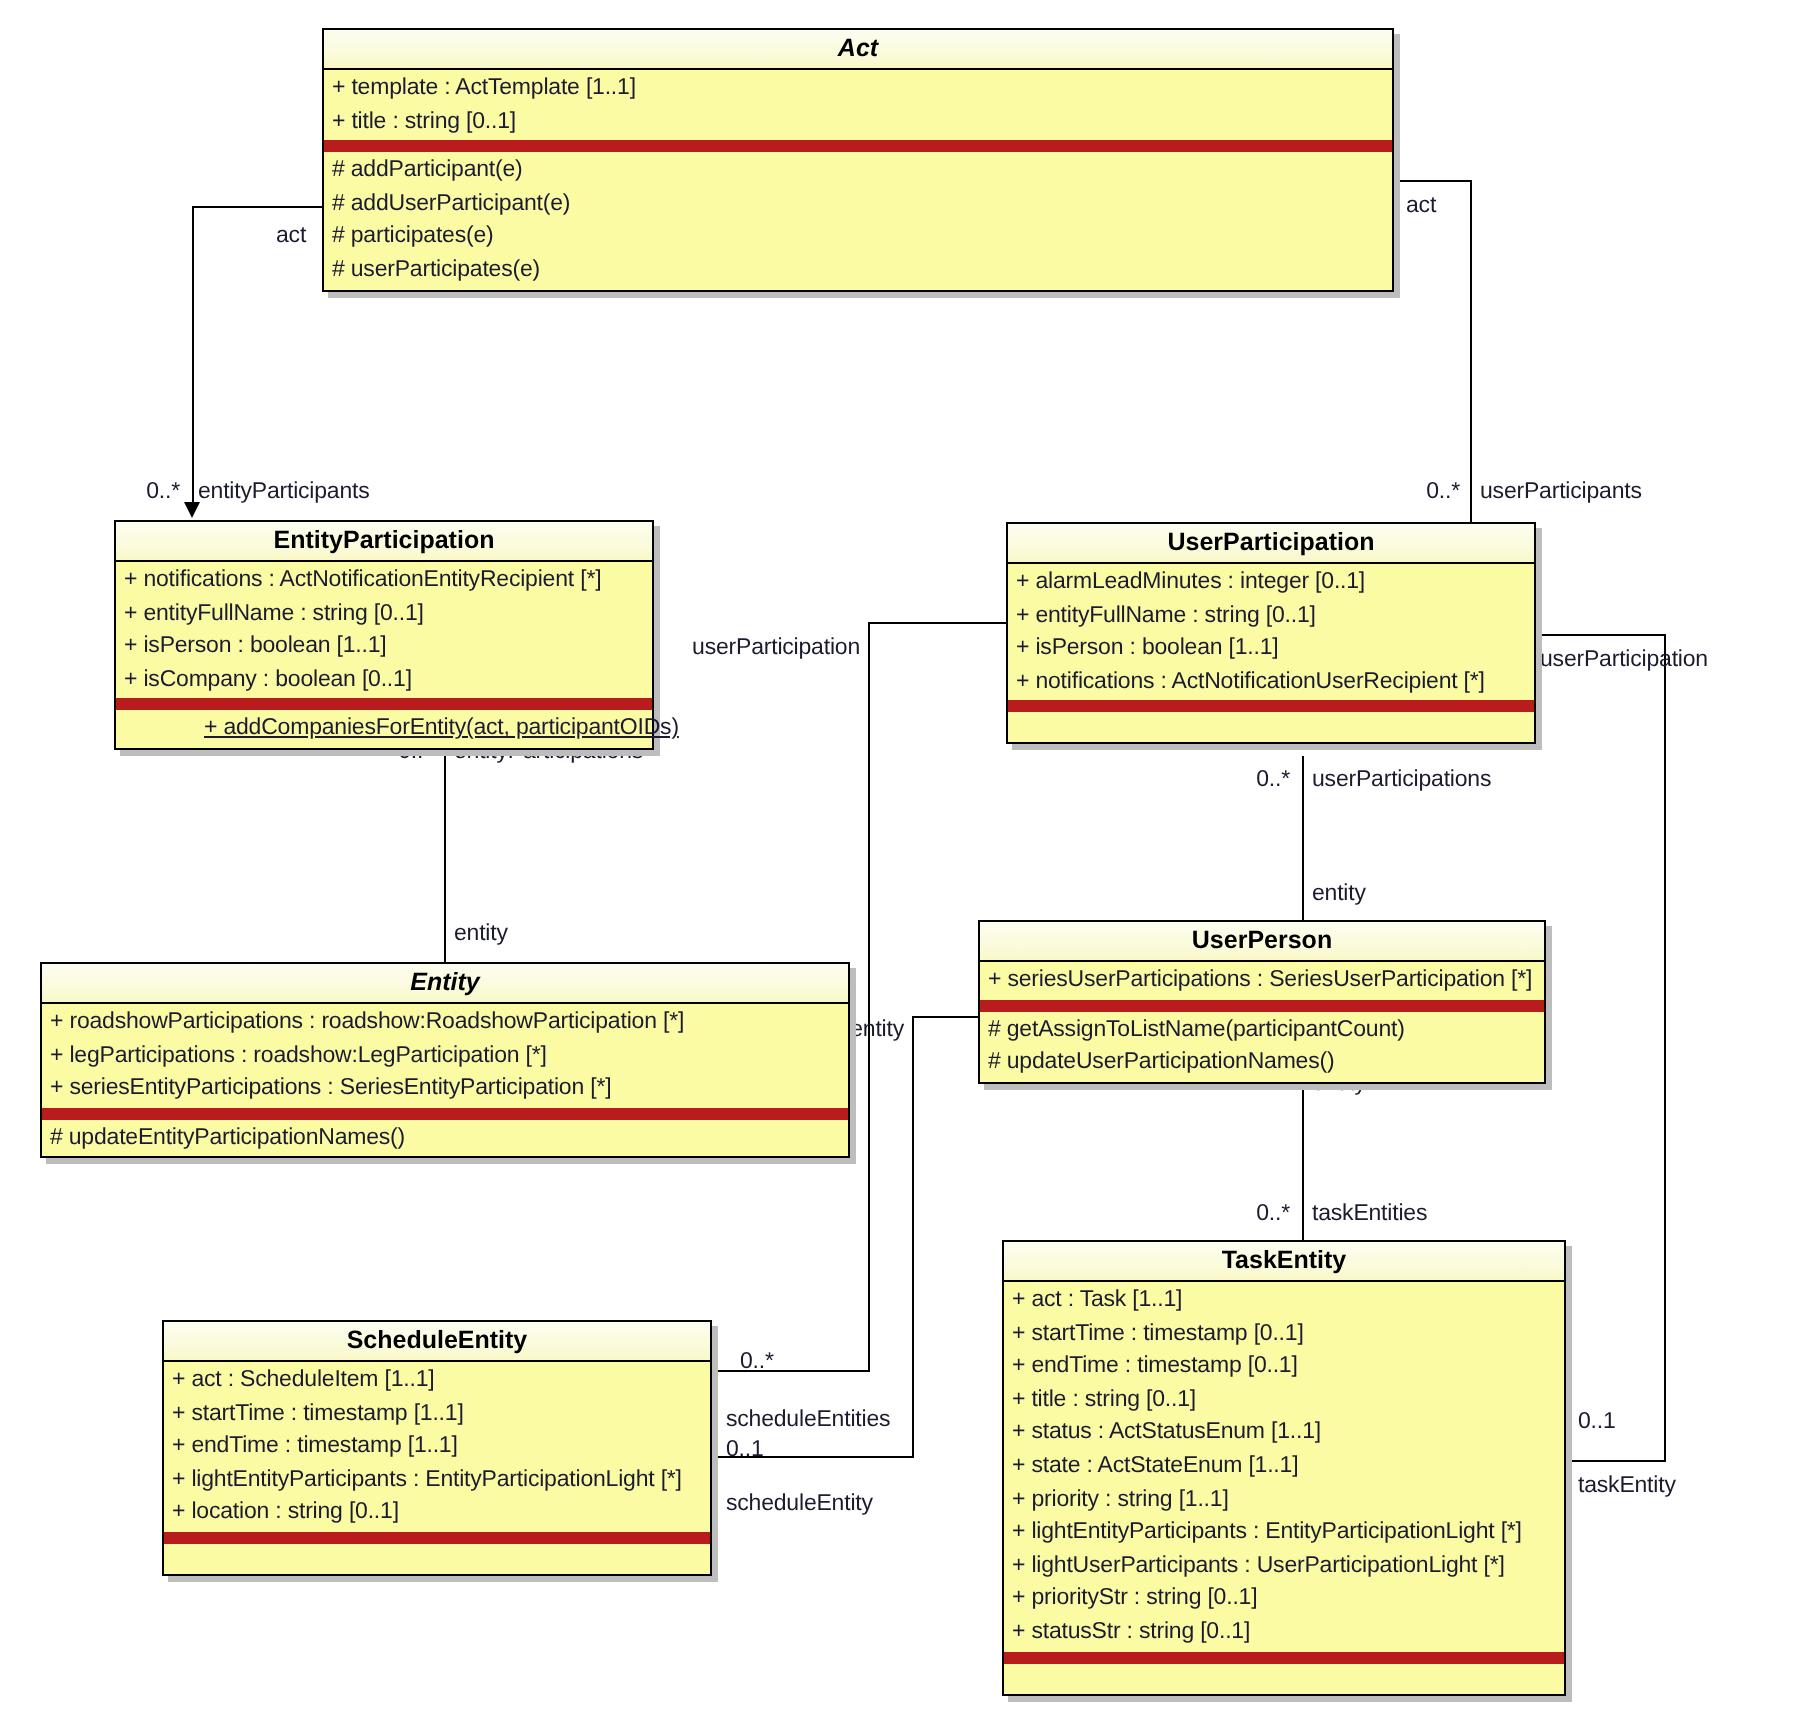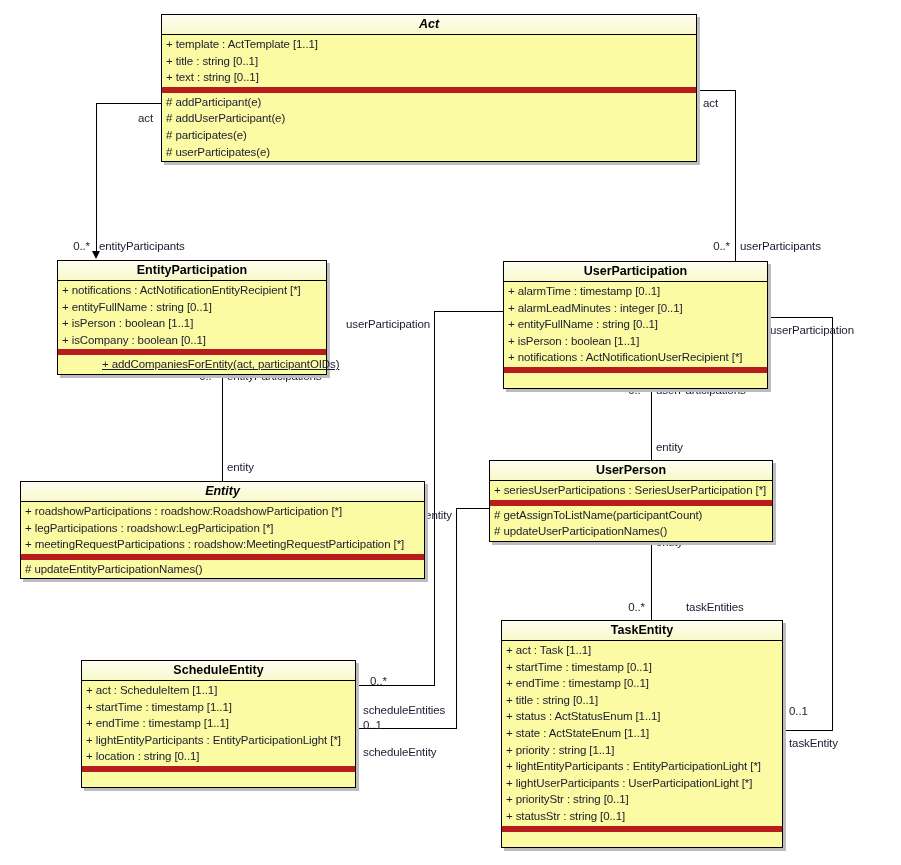--- a/index.html
+++ b/index.html
@@ -106,40 +106,39 @@
   <div class="edge-label r" style="left:160px;top:370px;width:56px;">0..*</div>
   <div class="edge-label" style="left:227px;top:370px;">entityParticipations</div>
   <div class="edge-label" style="left:227px;top:461px;">entity</div>
 
   <div class="edge-label r" style="left:589px;top:384px;width:56px;">0..*</div>
   <div class="edge-label" style="left:656px;top:384px;">userParticipations</div>
   <div class="edge-label" style="left:656px;top:441px;">entity</div>
 
   <div class="edge-label" style="left:656px;top:536px;">entity</div>
   <div class="edge-label r" style="left:589px;top:601px;width:56px;">0..*</div>
-  <div class="edge-label" style="left:656px;top:601px;margin-left:30px;">taskEntities</div>
+  <div class="edge-label" style="left:656px;top:601px;">taskEntities</div>
 
   <div class="edge-label r" style="left:336px;top:318px;width:94px;">userParticipation</div>
   <div class="edge-label r" style="left:396px;top:509px;width:56px;">entity</div>
 
   <div class="edge-label" style="left:370px;top:675px;">0..*</div>
   <div class="edge-label" style="left:363px;top:704px;">scheduleEntities</div>
   <div class="edge-label" style="left:363px;top:719px;">0..1</div>
   <div class="edge-label" style="left:363px;top:746px;">scheduleEntity</div>
 
   <div class="edge-label" style="left:770px;top:324px;">userParticipation</div>
   <div class="edge-label" style="left:789px;top:705px;">0..1</div>
   <div class="edge-label" style="left:789px;top:737px;">taskEntity</div>
 
   <div class="uml-class abstract" style="left:161px;top:14px;width:536px;">
     <div class="cls-name">Act</div>
     <div class="compartment">
       <div class="feat">+ template : ActTemplate [1..1]</div>
       <div class="feat">+ title : string [0..1]</div>
-      <div class="feat">+ text : string [0..1]</div>
     </div>
     <div class="compartment sep">
       <div class="feat"># addParticipant(e)</div>
       <div class="feat"># addUserParticipant(e)</div>
       <div class="feat"># participates(e)</div>
       <div class="feat"># userParticipates(e)</div>
     </div>
   </div>
 
   <div class="uml-class" style="left:57px;top:260px;width:270px;">
@@ -151,35 +150,34 @@
       <div class="feat">+ isCompany : boolean [0..1]</div>
     </div>
     <div class="compartment sep">
       <div class="feat static">+ addCompaniesForEntity(act, participantOIDs)</div>
     </div>
   </div>
 
   <div class="uml-class" style="left:503px;top:261px;width:265px;">
     <div class="cls-name">UserParticipation</div>
     <div class="compartment">
-      <div class="feat">+ alarmTime : timestamp [0..1]</div>
       <div class="feat">+ alarmLeadMinutes : integer [0..1]</div>
       <div class="feat">+ entityFullName : string [0..1]</div>
       <div class="feat">+ isPerson : boolean [1..1]</div>
       <div class="feat">+ notifications : ActNotificationUserRecipient [*]</div>
     </div>
     <div class="compartment sep empty"></div>
   </div>
 
   <div class="uml-class abstract" style="left:20px;top:481px;width:405px;">
     <div class="cls-name">Entity</div>
     <div class="compartment">
       <div class="feat">+ roadshowParticipations : roadshow:RoadshowParticipation [*]</div>
       <div class="feat">+ legParticipations : roadshow:LegParticipation [*]</div>
-      <div class="feat">+ meetingRequestParticipations : roadshow:MeetingRequestParticipation [*]</div>
+      <div class="feat">+ seriesEntityParticipations : SeriesEntityParticipation [*]</div>
     </div>
     <div class="compartment sep">
       <div class="feat"># updateEntityParticipationNames()</div>
     </div>
   </div>
 
   <div class="uml-class" style="left:489px;top:460px;width:284px;">
     <div class="cls-name">UserPerson</div>
     <div class="compartment">
       <div class="feat">+ seriesUserParticipations : SeriesUserParticipation [*]</div>

